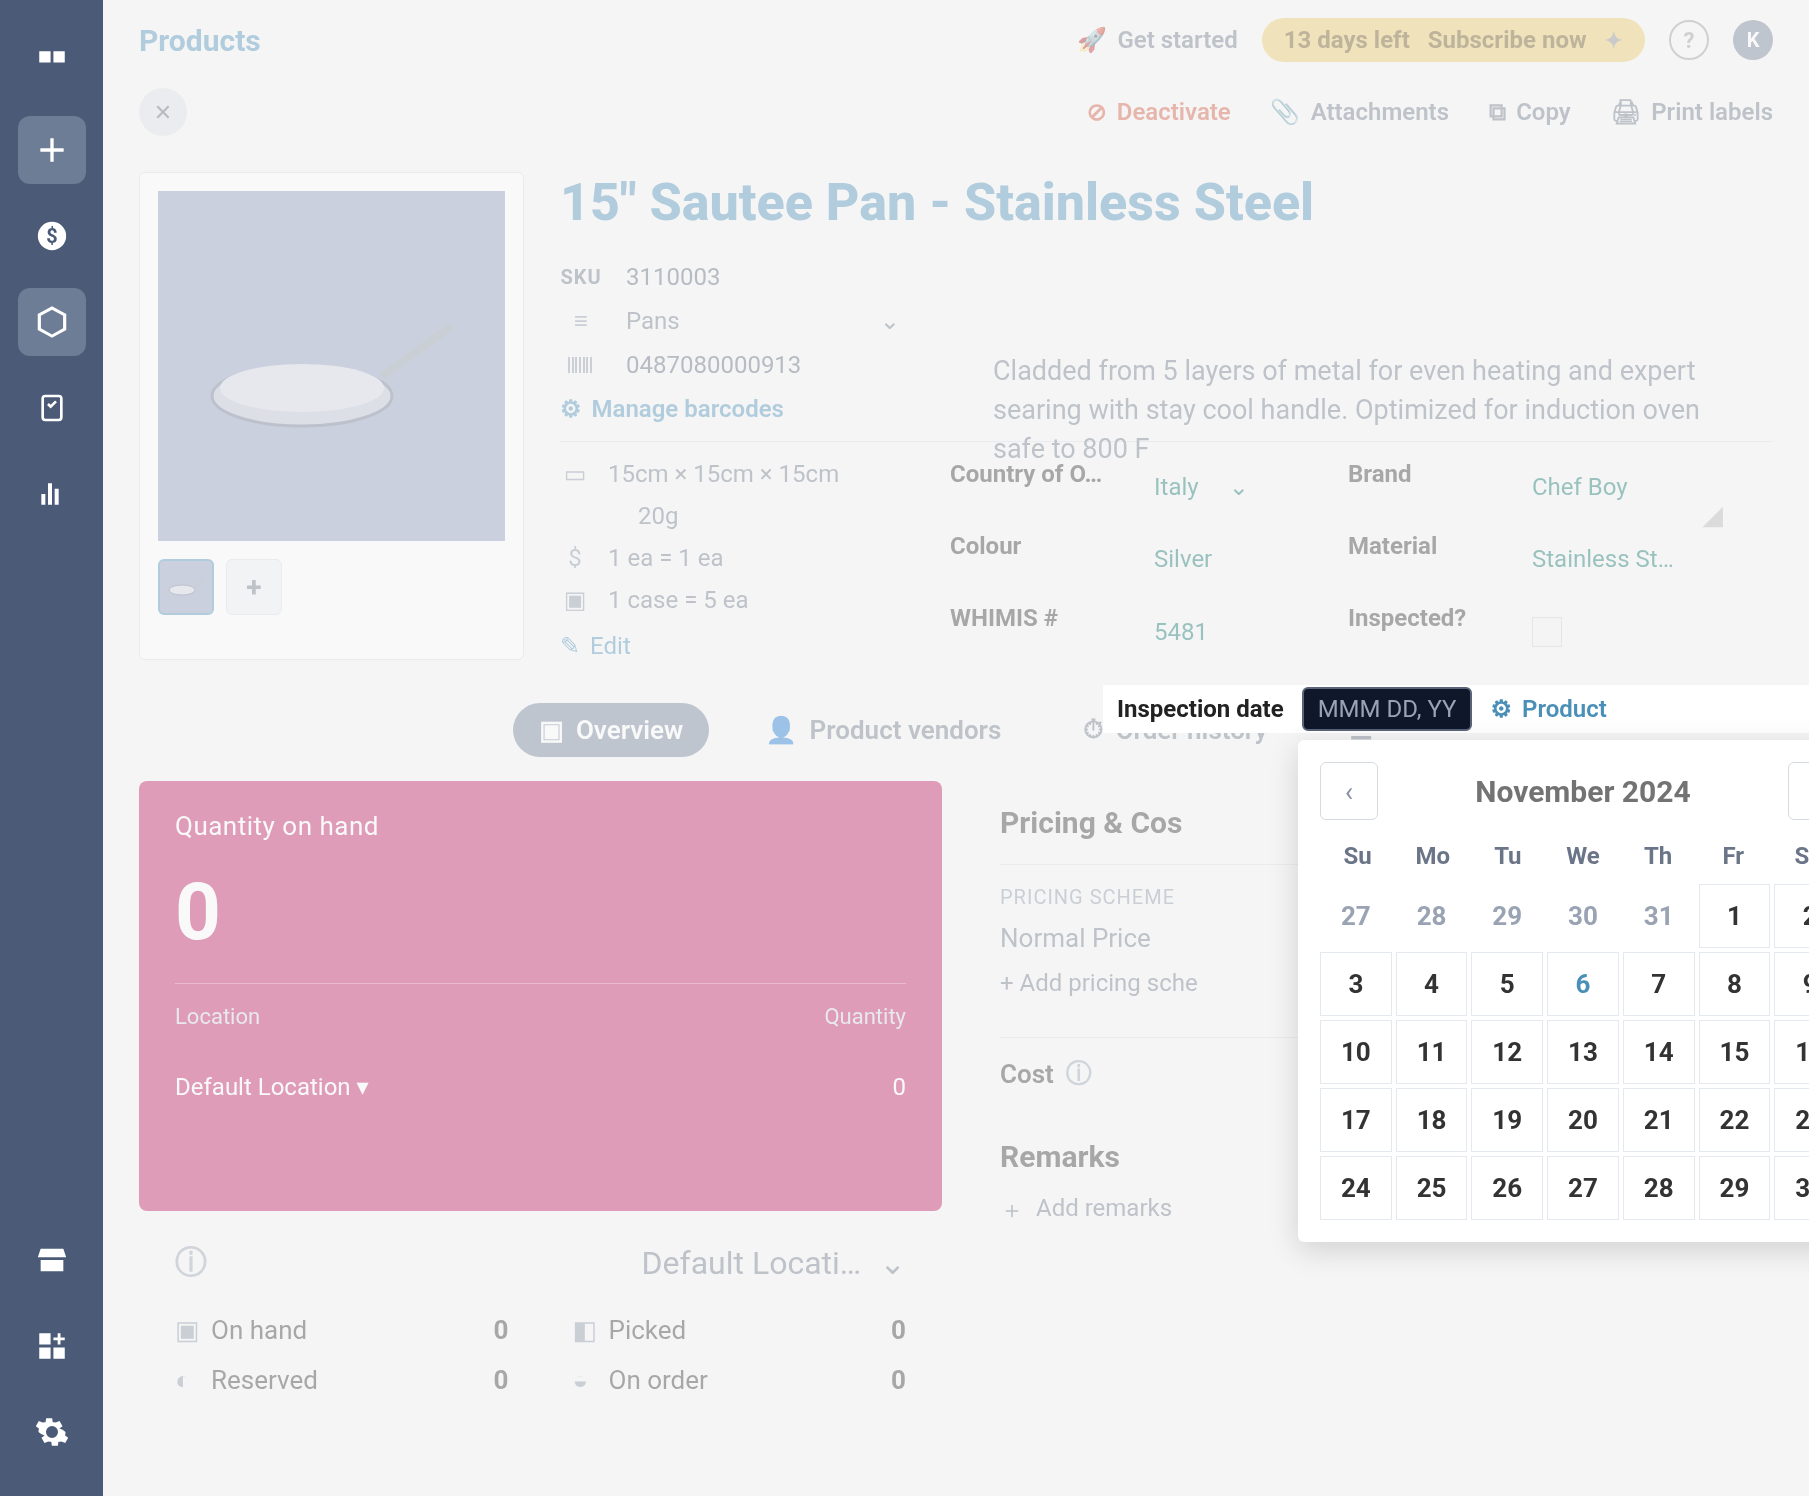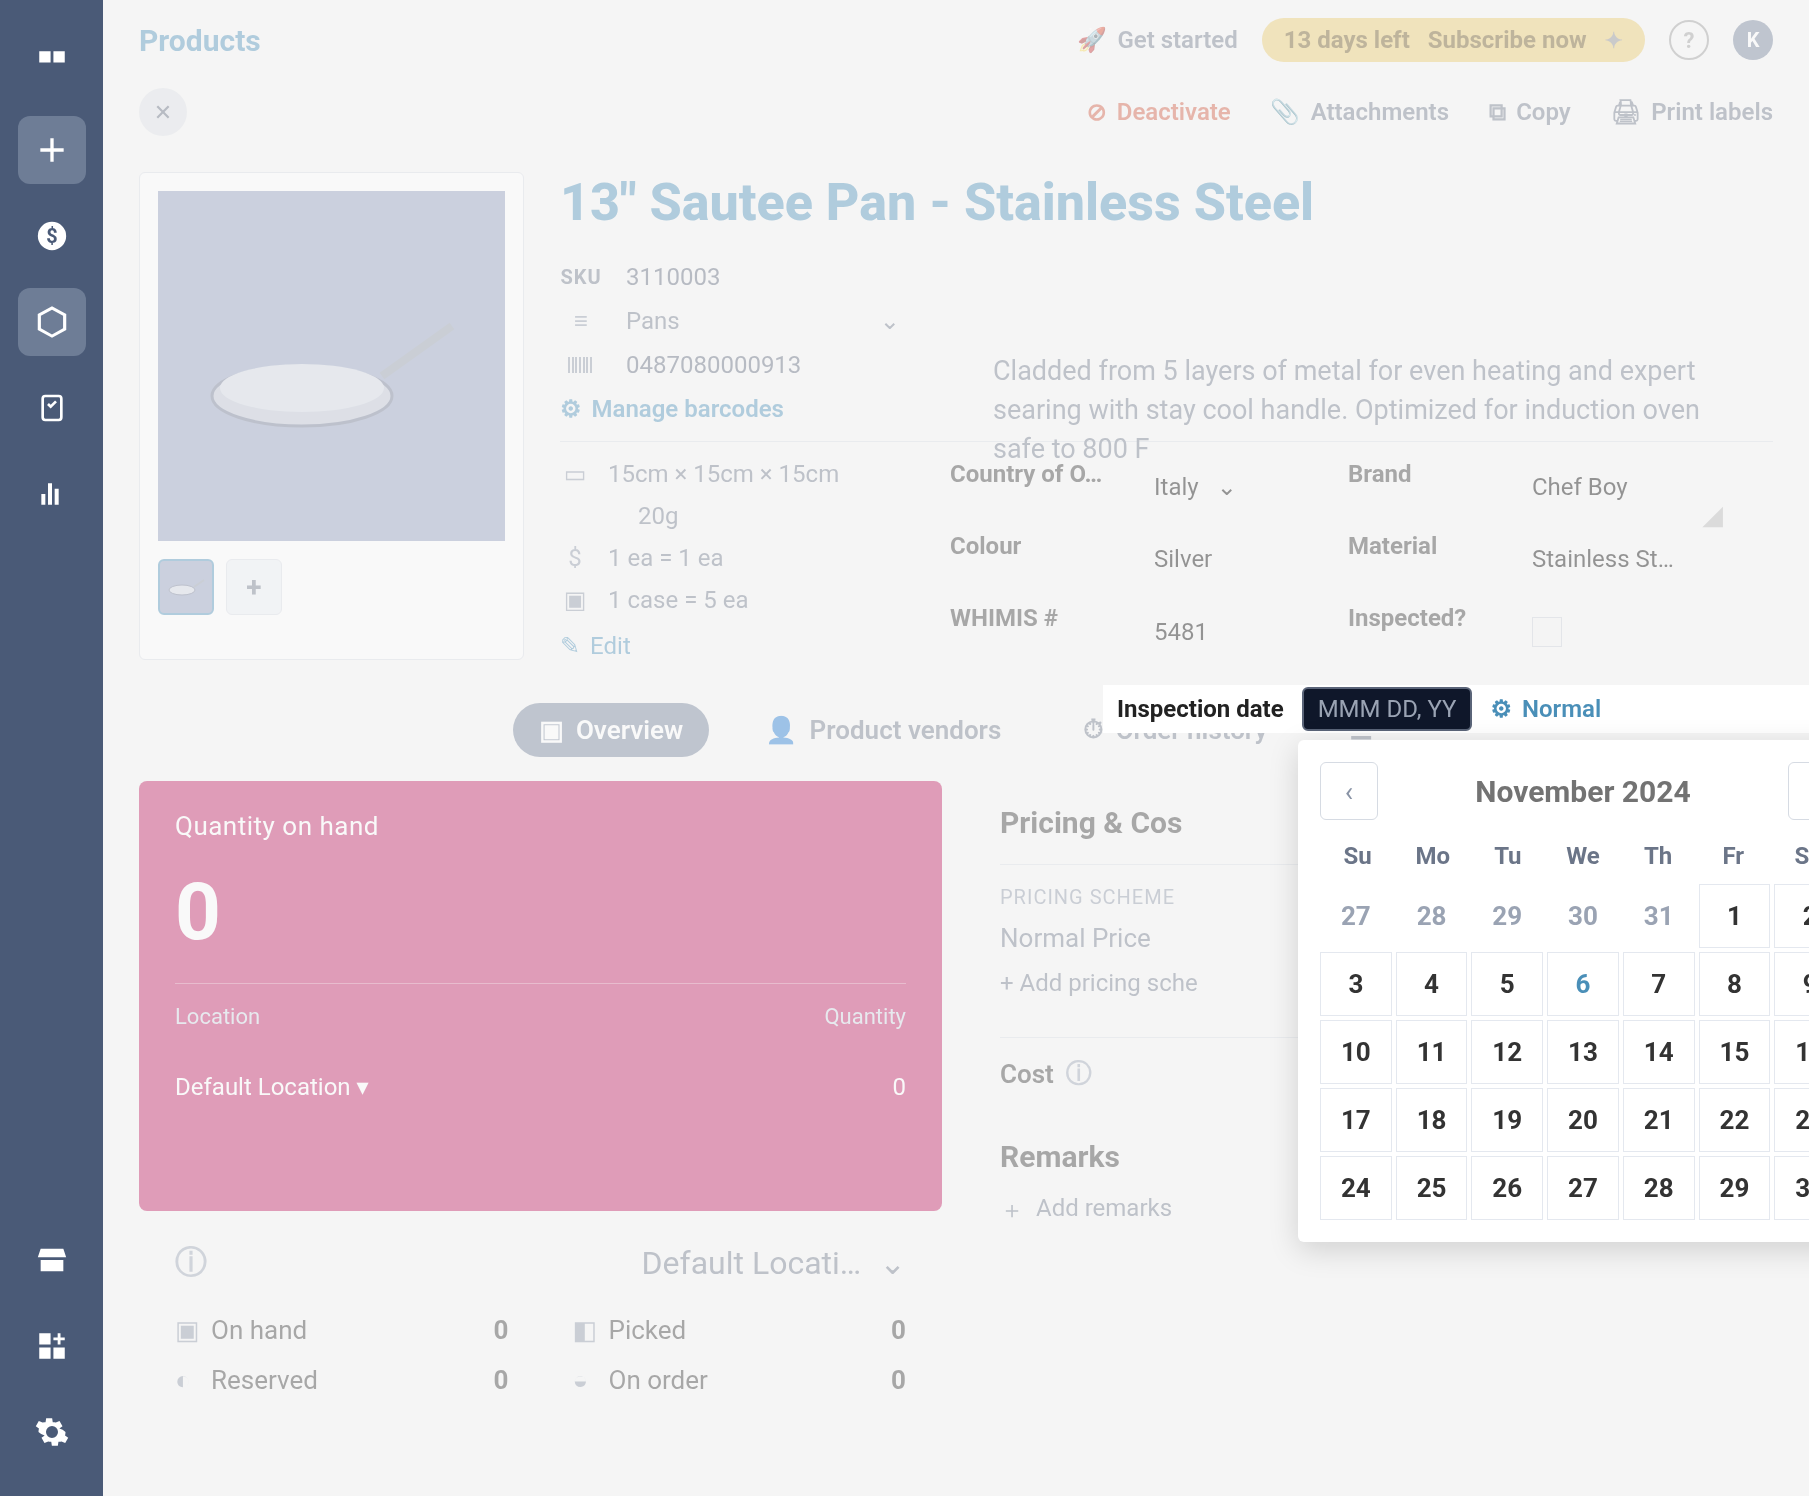--- a/index.html
+++ b/index.html
@@ -212,21 +212,21 @@
 .attrs-left .line .ic { width: 30px; text-align: center; color: #8a94a6; }
 .attrs-grid {
   flex: 1;
   display: grid;
   grid-template-columns: 190px 180px 170px 200px;
   row-gap: 18px;
   column-gap: 14px;
   font-size: 24px;
 }
 .attrs-grid .lbl { font-weight: 700; color: #333; white-space: nowrap; overflow: hidden; text-overflow: ellipsis; }
-.attrs-grid .val { color: #000000; display: flex; align-items: center; gap: 18px; white-space: nowrap; overflow: hidden; text-overflow: ellipsis; }
+.attrs-grid .val { color: #0f766e; display: flex; align-items: center; gap: 30px; white-space: nowrap; overflow: hidden; text-overflow: ellipsis; }
 .checkbox-sq { width: 30px; height: 30px; border: 1px solid #c8cdd7; background: #f3f3f3; }
 .edit-link { color: #4a8fb8; cursor: pointer; display: flex; gap: 10px; align-items: center; margin-top: 18px; font-size: 24px; }
 
 .tabs-row {
   display: flex;
   gap: 30px;
   padding: 24px 36px;
   align-items: center;
   justify-content: center;
 }
@@ -492,21 +492,21 @@
             <svg width="40" height="26" viewBox="0 0 40 26">
                 <ellipse cx="16" cy="16" rx="13" ry="5" fill="#cfd5e2" stroke="#6a7390"></ellipse>
                 <line x1="28" y1="13" x2="38" y2="6" stroke="#8a94a6" stroke-width="2"></line>
               </svg>
           </div>
           <div class="thumb-add">+</div>
         </div>
       </div>
 
       <div class="details" style="position:relative;">
-        <div class="product-title">13″ Sautee Pan - Stainless Steel</div>
+        <div class="product-title">15″ Sautee Pan - Stainless Steel</div>
 
         <div class="detail-row">
           <span class="detail-label sku-label">SKU</span>
           <span>3110003</span>
         </div>
         <div class="detail-row">
           <span class="detail-label">≡</span>
           <span class="category-select">
             <span>Pans</span>
             <span>⌄</span>
@@ -672,21 +672,21 @@
       </div>
     </div>
 
     <div class="overlay"></div>
 
     <div class="highlight-strip">
       <span class="lbl">Inspection date</span>
       <span class="date-input">MMM DD, YY</span>
       <span class="manage-link2">
         <span>⚙</span>
-        <span>Normal</span>
+        <span>Product</span>
       </span>
     </div>
 
     <div class="datepicker">
       <div class="dp-header">
         <div class="dp-nav">‹</div>
         <div class="dp-title">November 2024</div>
         <div class="dp-nav">›</div>
       </div>
       <div class="dp-dow" id="dp-dow">

